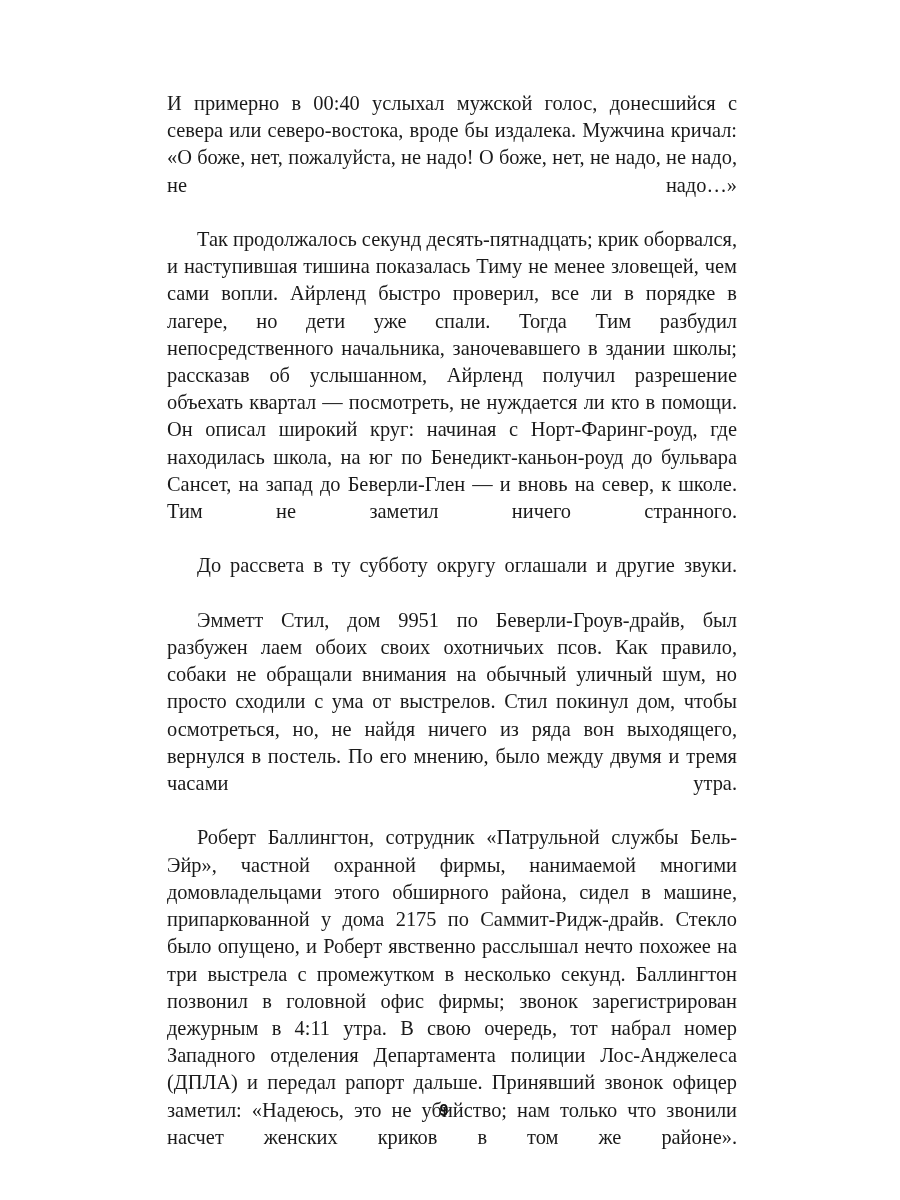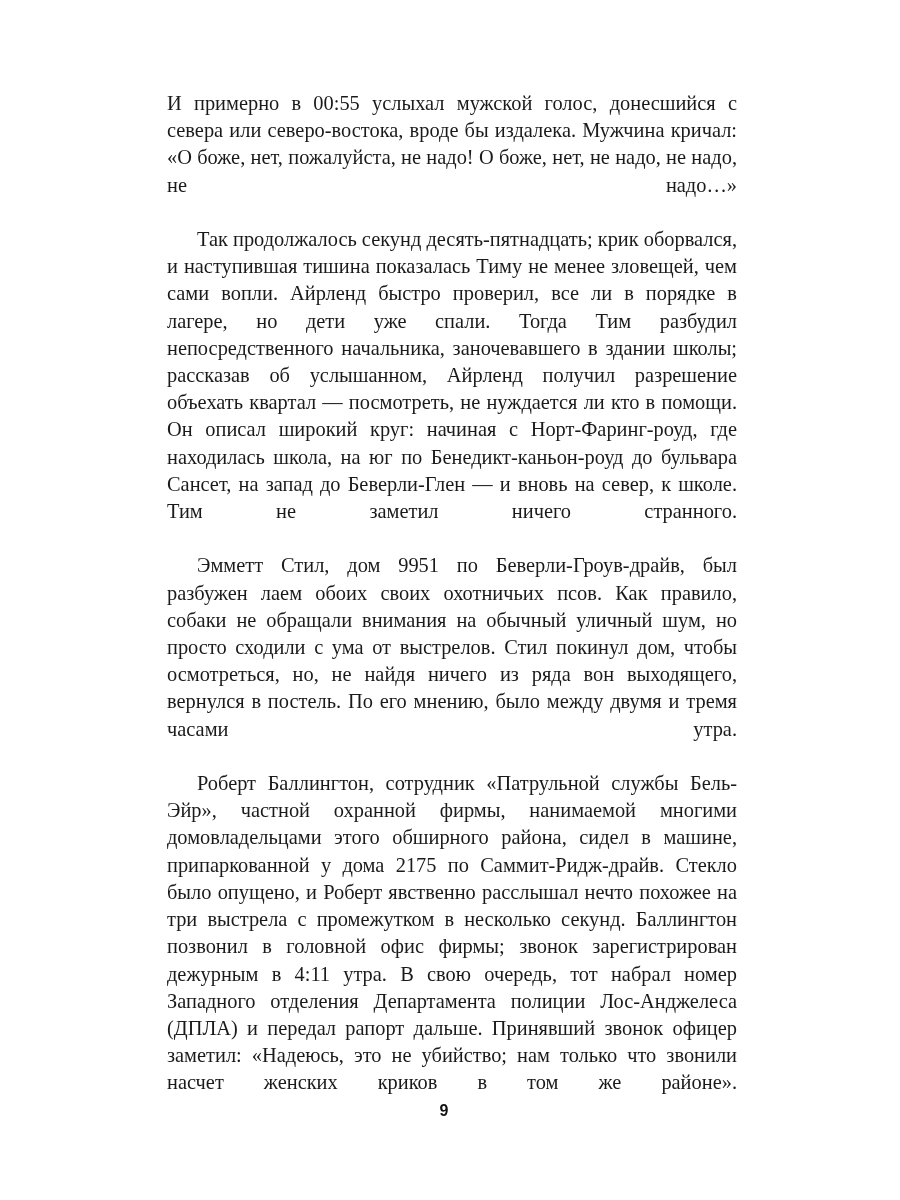--- a/index.html
+++ b/index.html
@@ -60,21 +60,22 @@
     padding-right: 12px;
     box-sizing: border-box;
   }
 </style>
 </head>
 <body>
 
 <div class="page">
 
   <div class="text-block">
-    <p class="para no-indent">И примерно в 00:55 услыхал мужской голос, донесшийся с севера или северо-востока, вроде бы издалека. Мужчина кричал: «О боже, нет, пожалуйста, не надо! О боже, нет, не надо, не надо, не надо…»</p>
+    <p class="para no-indent">И примерно в 00:40 услыхал мужской голос, донесшийся с севера или северо-востока, вроде бы издалека. Мужчина кричал: «О боже, нет, пожалуйста, не надо! О боже, нет, не надо, не надо, не надо…»</p>
     <p class="para">Так продолжалось секунд десять-пятнадцать; крик оборвался, и наступившая тишина показалась Тиму не менее зловещей, чем сами вопли. Айрленд быстро проверил, все ли в порядке в лагере, но дети уже спали. Тогда Тим разбудил непосредственного начальника, заночевавшего в здании школы; рассказав об услышанном, Айрленд получил разрешение объехать квартал — посмотреть, не нуждается ли кто в помощи. Он описал широкий круг: начиная с Норт-Фаринг-роуд, где находилась школа, на юг по Бенедикт-каньон-роуд до бульвара Сансет, на запад до Беверли-Глен — и вновь на север, к школе. Тим не заметил ничего странного.</p>
+    <p class="para">До рассвета в ту субботу округу оглашали и другие звуки.</p>
     <p class="para">Эмметт Стил, дом 9951 по Беверли-Гроув-драйв, был разбужен лаем обоих своих охотничьих псов. Как правило, собаки не обращали внимания на обычный уличный шум, но просто сходили с ума от выстрелов. Стил покинул дом, чтобы осмотреться, но, не найдя ничего из ряда вон выходящего, вернулся в постель. По его мнению, было между двумя и тремя часами утра.</p>
     <p class="para">Роберт Баллингтон, сотрудник «Патрульной службы Бель-Эйр», частной охранной фирмы, нанимаемой многими домовладельцами этого обширного района, сидел в машине, припаркованной у дома 2175 по Саммит-Ридж-драйв. Стекло было опущено, и Роберт явственно расслышал нечто похожее на три выстрела с промежутком в несколько секунд. Баллингтон позвонил в головной офис фирмы; звонок зарегистрирован дежурным в 4:11 утра. В свою очередь, тот набрал номер Западного отделения Департамента полиции Лос-Анджелеса (ДПЛА) и передал рапорт дальше. Принявший звонок офицер заметил: «Надеюсь, это не убийство; нам только что звонили насчет женских криков в том же районе».</p>
   </div>
 
   <div class="page-number">9</div>
 
 </div>
 
 </body></html>

